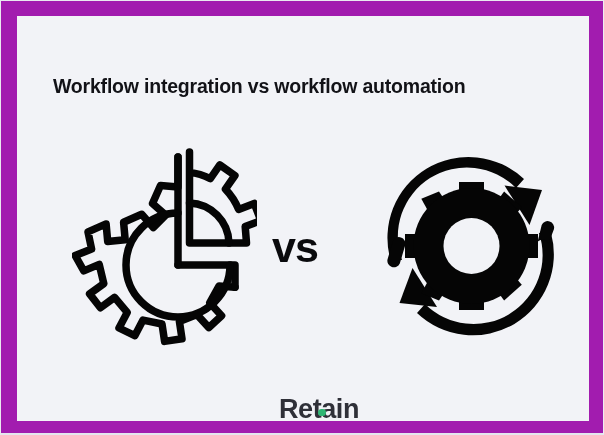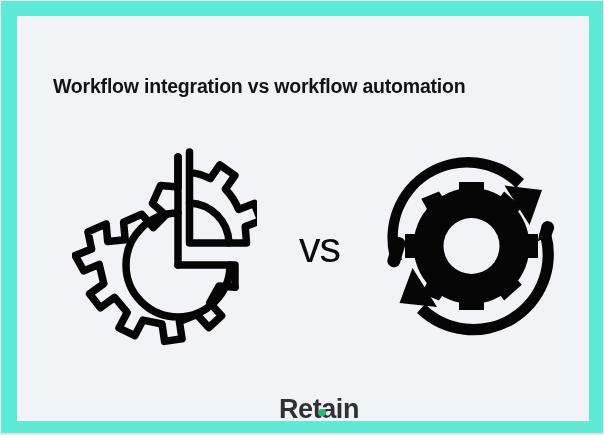--- a/index.html
+++ b/index.html
@@ -11,21 +11,21 @@
     height: 435px;
     background: #ffffff;
     font-family: "Liberation Sans", sans-serif;
     overflow: hidden;
   }
 
   #infographic-frame {
     position: relative;
     width: 604px;
     height: 435px;
-    background: #5eead4;
+    background: #a21caf;
     box-sizing: border-box;
     border-top: 1px solid #e9eaf0;
     border-left: 1px solid #e9eaf0;
     border-right: 1px solid #eceef3;
     border-bottom: 2px solid #e4e6ee;
     padding-left: 26px;
   }
 
   #infographic-panel {
     position: absolute;
@@ -78,23 +78,22 @@
     display: block;
     width: 185px;
     height: 200px;
   }
 
   #vs-label {
     position: absolute;
     left: 255px;
     top: 78px;
     width: 95px;
-    text-align: center;
     font-size: 43px;
-    font-weight: normal;
+    font-weight: bold;
     letter-spacing: -1px;
     color: #0a0a0d;
     line-height: 46px;
   }
 
   #brand-logo {
     position: absolute;
     left: 0;
     top: 370px;
     width: 604px;

